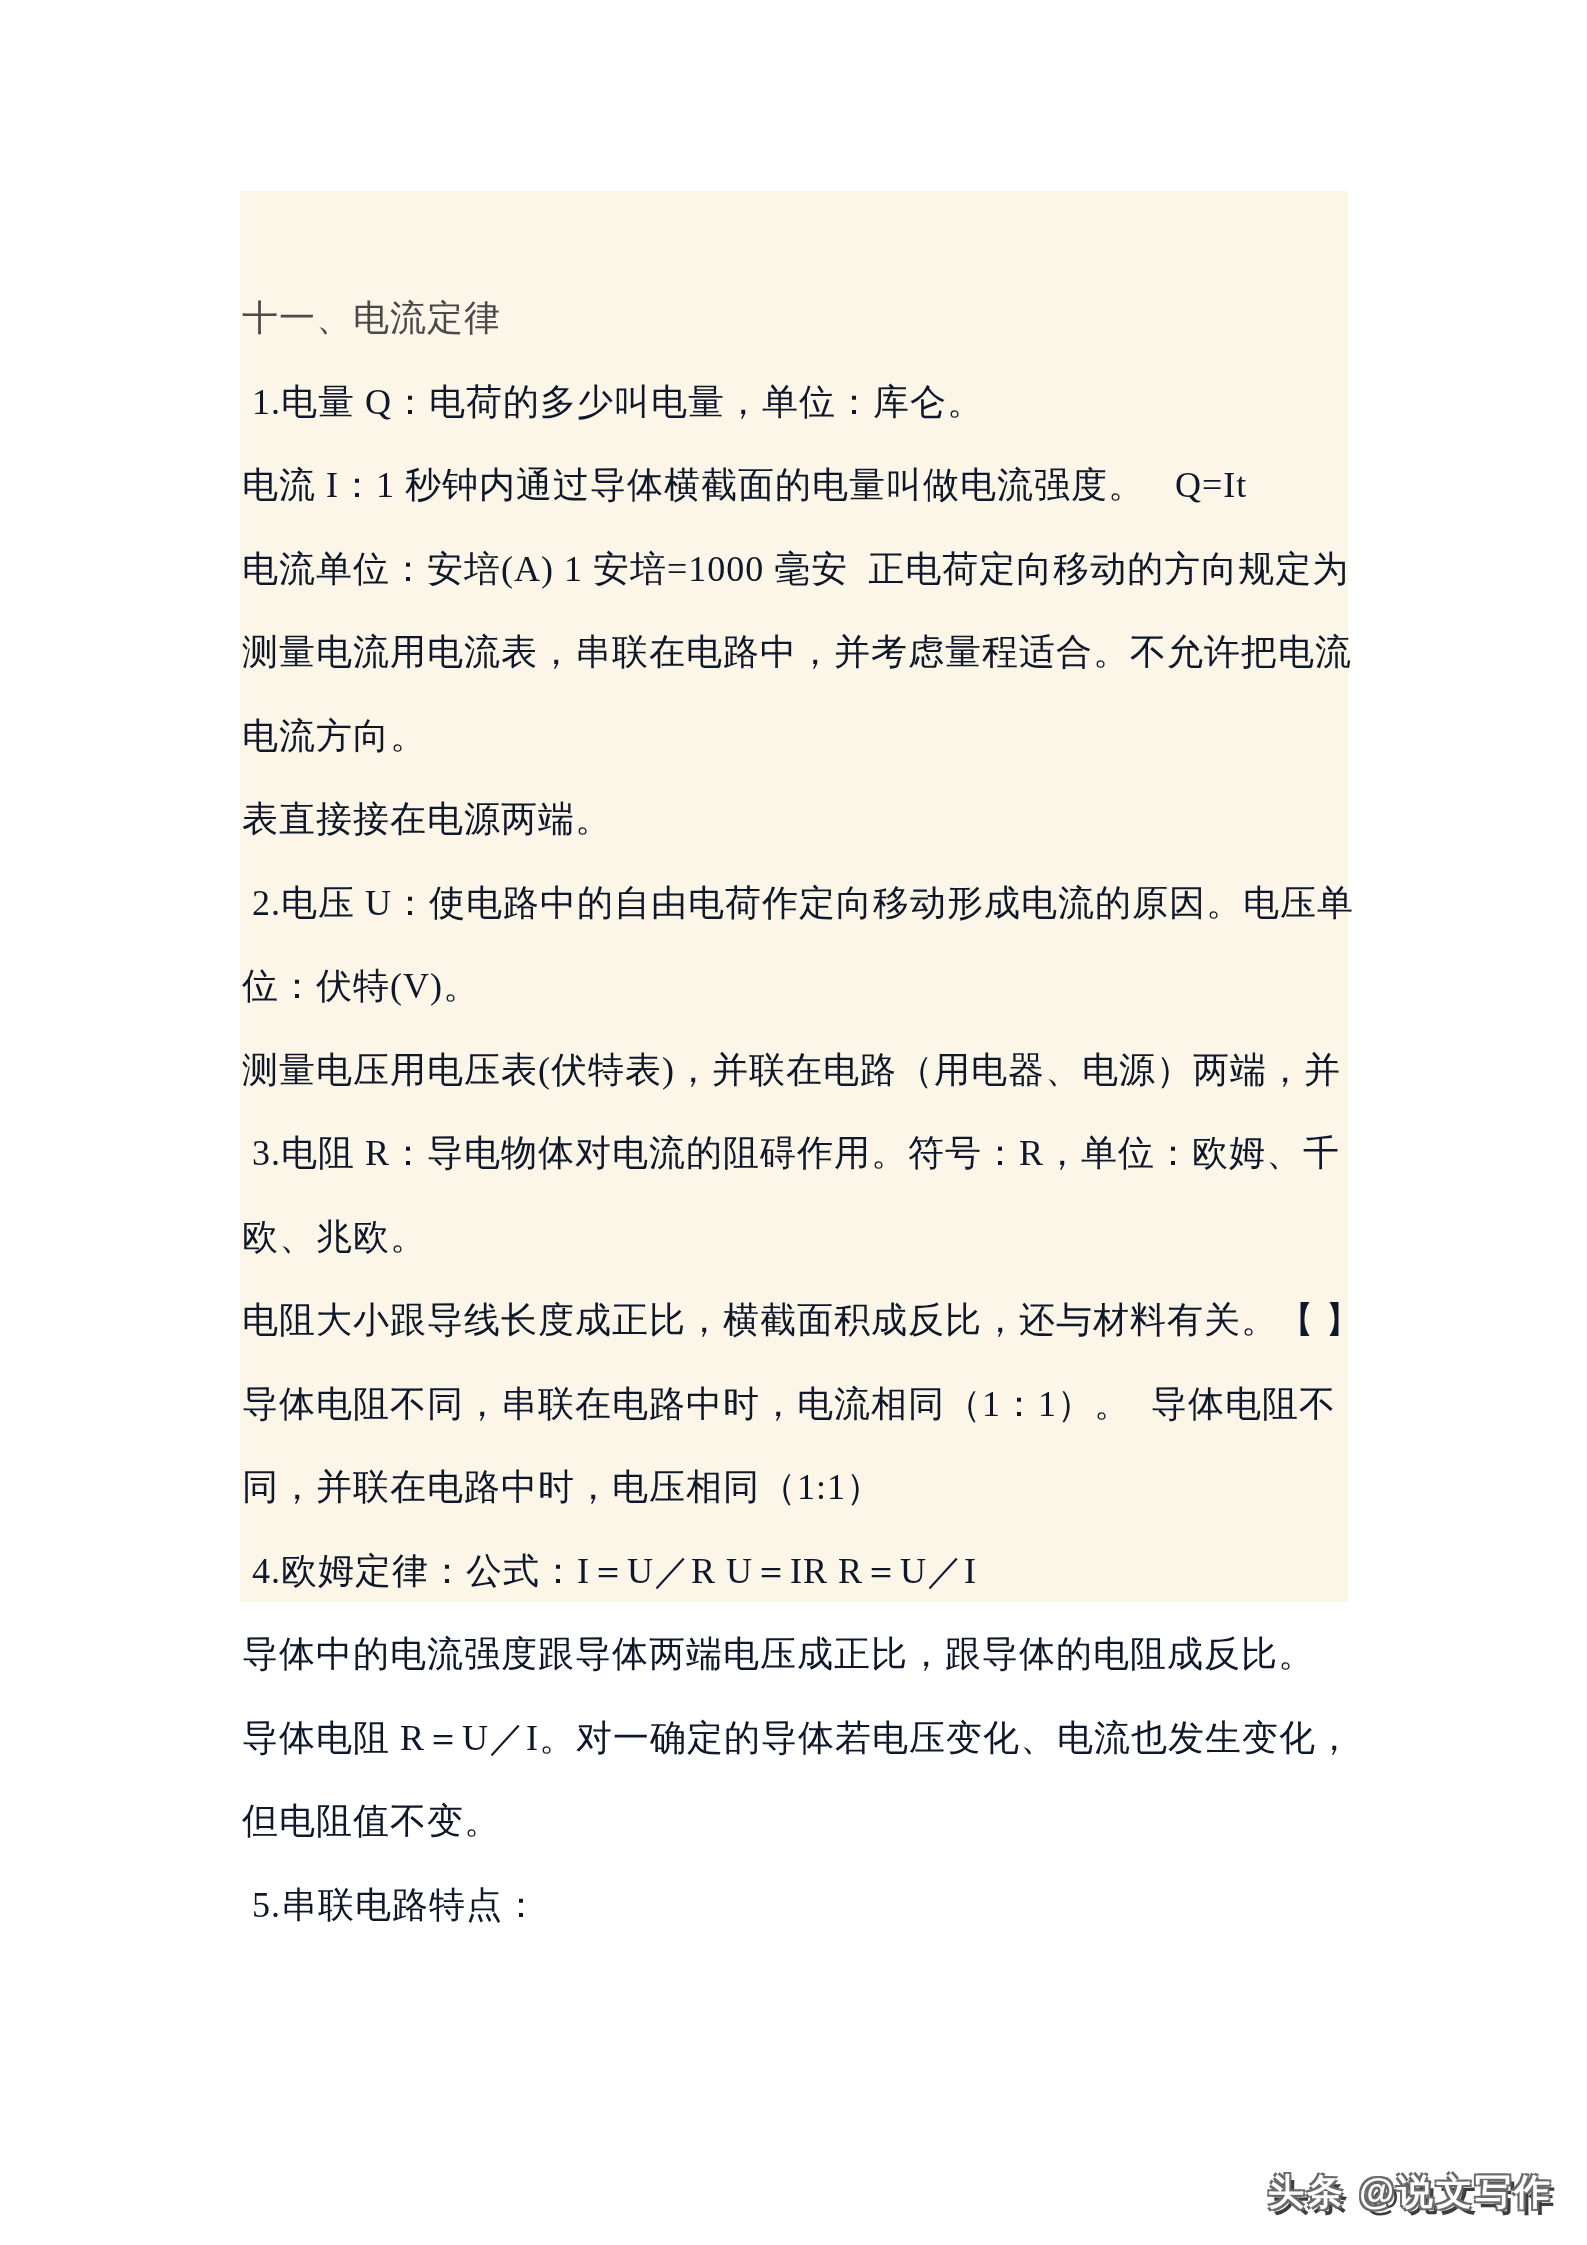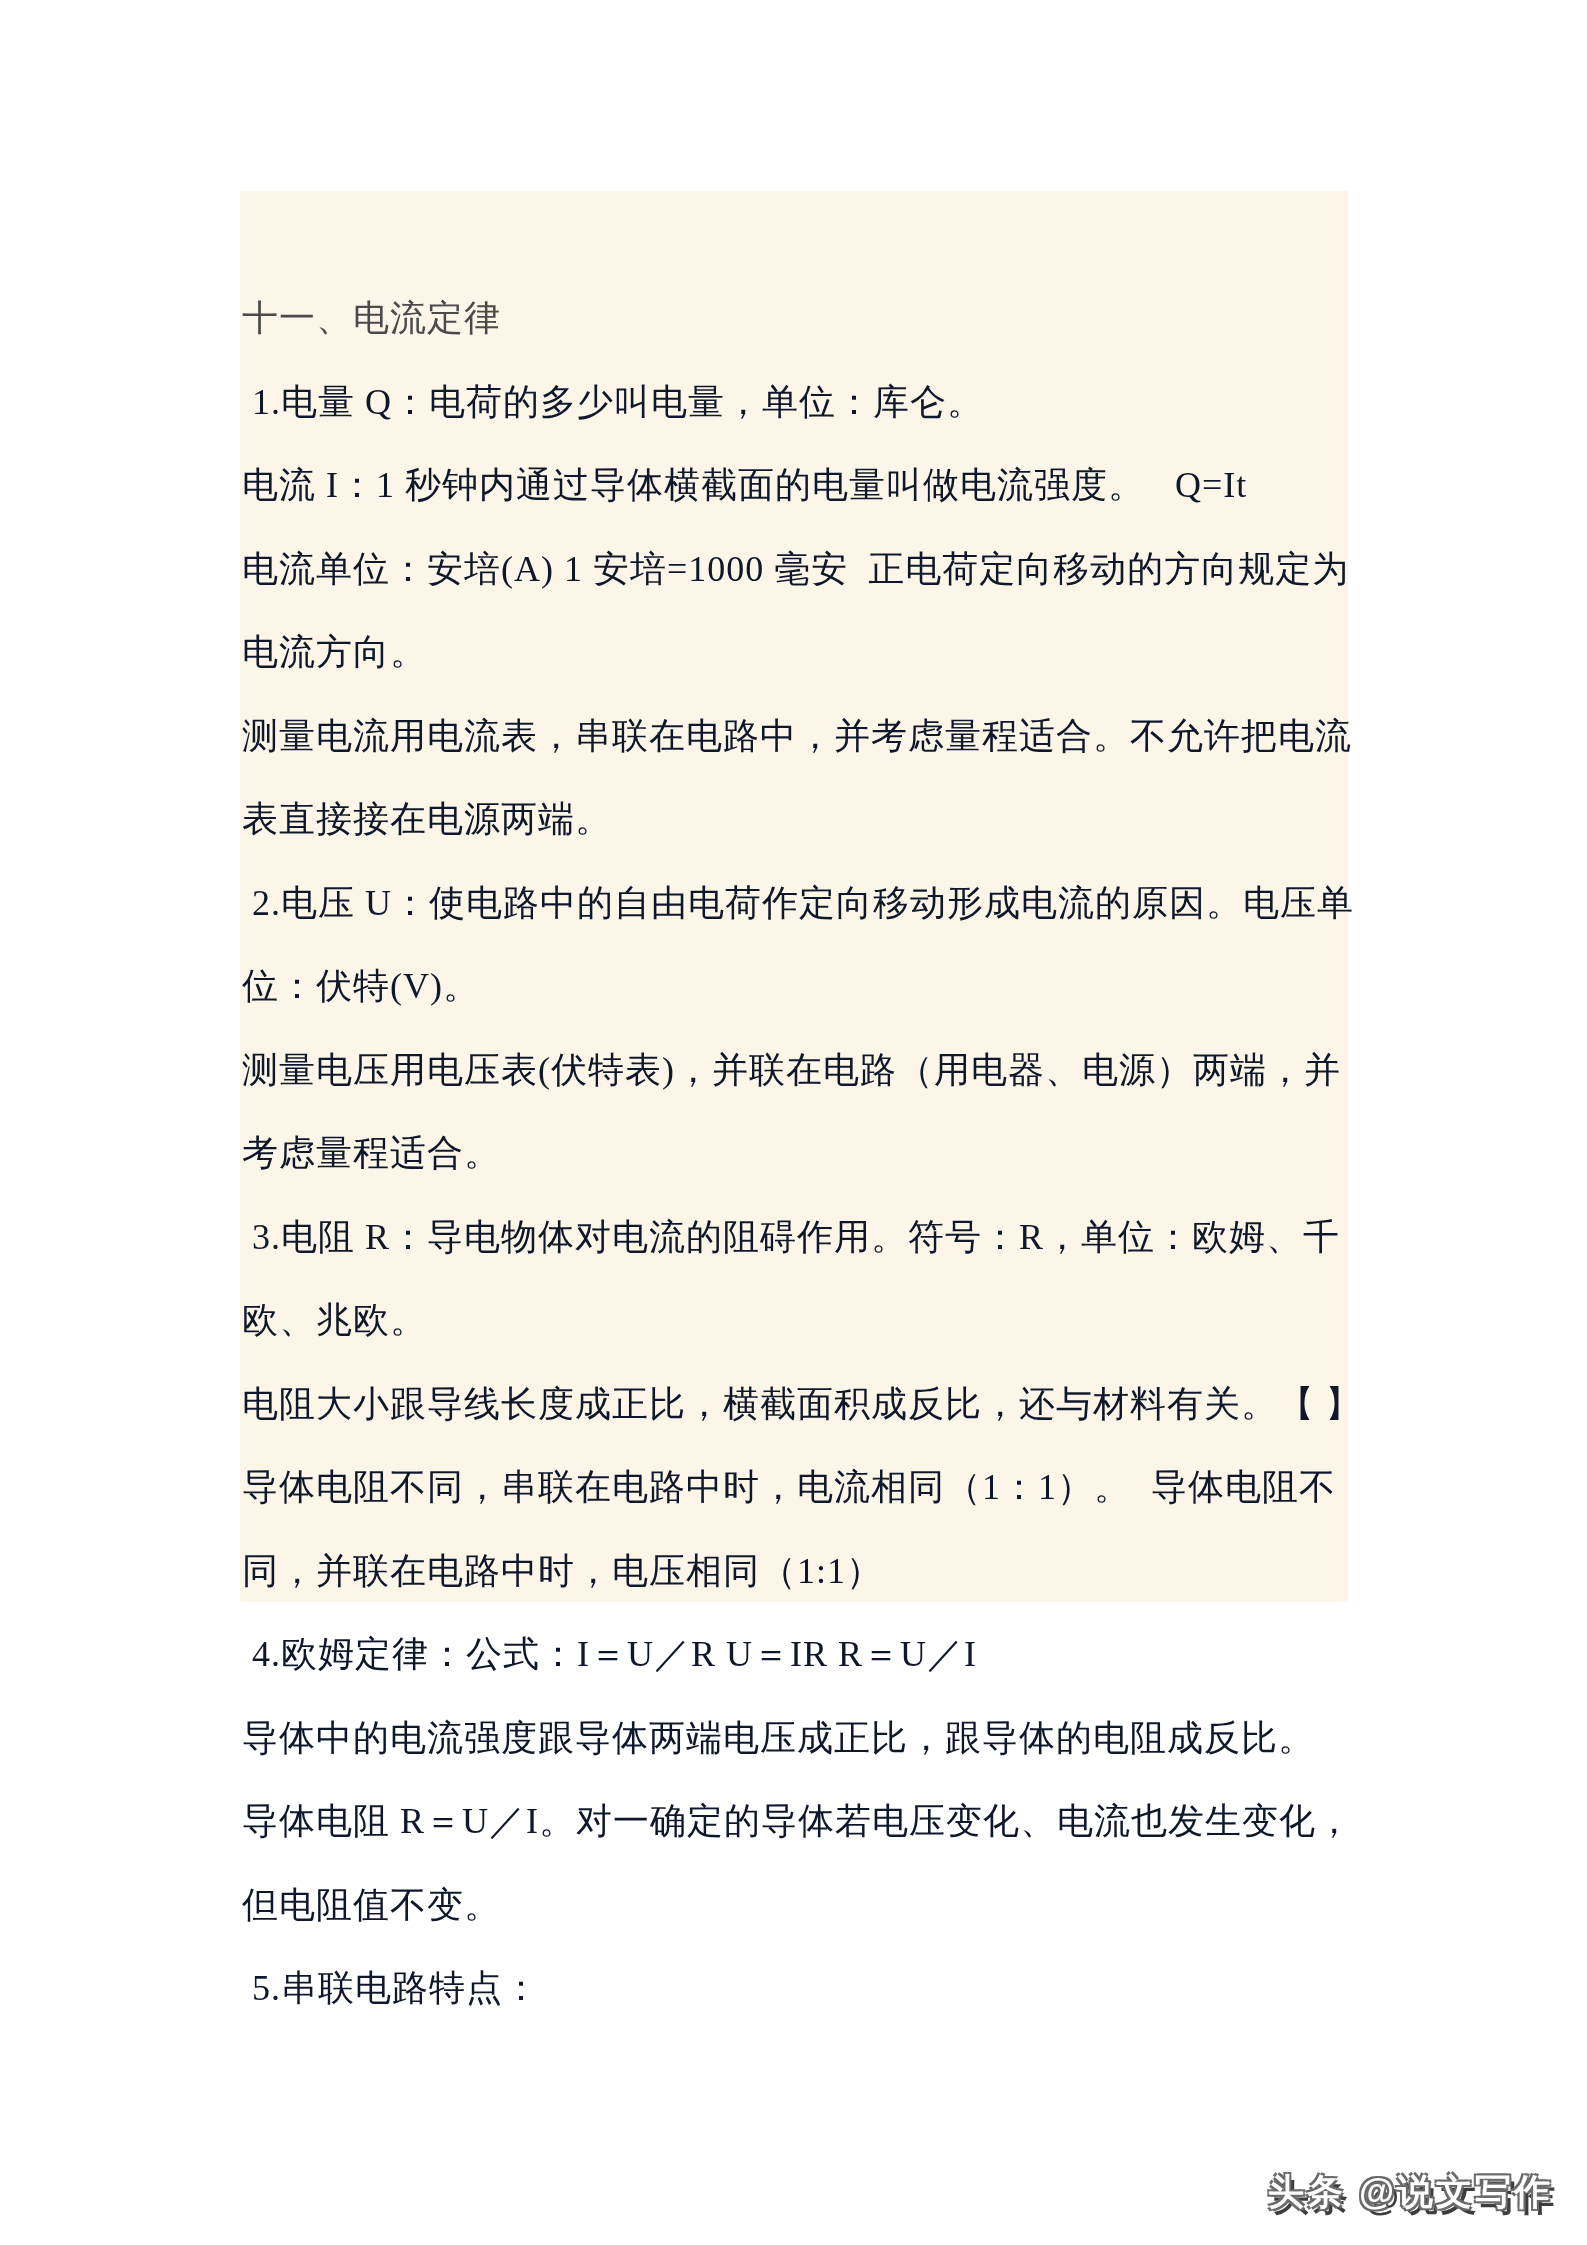--- a/index.html
+++ b/index.html
@@ -47,27 +47,26 @@
 </style>
 </head>
 <body style="background: rgb(255, 255, 255);">
 
 <div class="paper" style="background: rgb(251, 246, 232);">
   <div id="doc-lines">
       <div class="doc-line heading">十一、电流定律</div>
       <div class="doc-line"> 1.电量 Q：电荷的多少叫电量，单位：库仑。</div>
       <div class="doc-line">电流 I：1 秒钟内通过导体横截面的电量叫做电流强度。   Q=It</div>
       <div class="doc-line">电流单位：安培(A) 1 安培=1000 毫安  正电荷定向移动的方向规定为</div>
+      <div class="doc-line">测量电流用电流表，串联在电路中，并考虑量程适合。不允许把电流</div>
       <div class="doc-line">电流方向。</div>
-      <div class="doc-line">测量电流用电流表，串联在电路中，并考虑量程适合。不允许把电流</div>
       <div class="doc-line">表直接接在电源两端。</div>
       <div class="doc-line"> 2.电压 U：使电路中的自由电荷作定向移动形成电流的原因。电压单</div>
       <div class="doc-line">位：伏特(V)。</div>
       <div class="doc-line">测量电压用电压表(伏特表)，并联在电路（用电器、电源）两端，并</div>
-      <div class="doc-line">考虑量程适合。</div>
       <div class="doc-line"> 3.电阻 R：导电物体对电流的阻碍作用。符号：R，单位：欧姆、千</div>
       <div class="doc-line">欧、兆欧。</div>
       <div class="doc-line">电阻大小跟导线长度成正比，横截面积成反比，还与材料有关。【 】</div>
       <div class="doc-line">导体电阻不同，串联在电路中时，电流相同（1：1）。  导体电阻不</div>
       <div class="doc-line">同，并联在电路中时，电压相同（1:1）</div>
       <div class="doc-line"> 4.欧姆定律：公式：I＝U／R U＝IR R＝U／I</div>
       <div class="doc-line">导体中的电流强度跟导体两端电压成正比，跟导体的电阻成反比。</div>
       <div class="doc-line">导体电阻 R＝U／I。对一确定的导体若电压变化、电流也发生变化，</div>
       <div class="doc-line">但电阻值不变。</div>
       <div class="doc-line"> 5.串联电路特点：</div>

